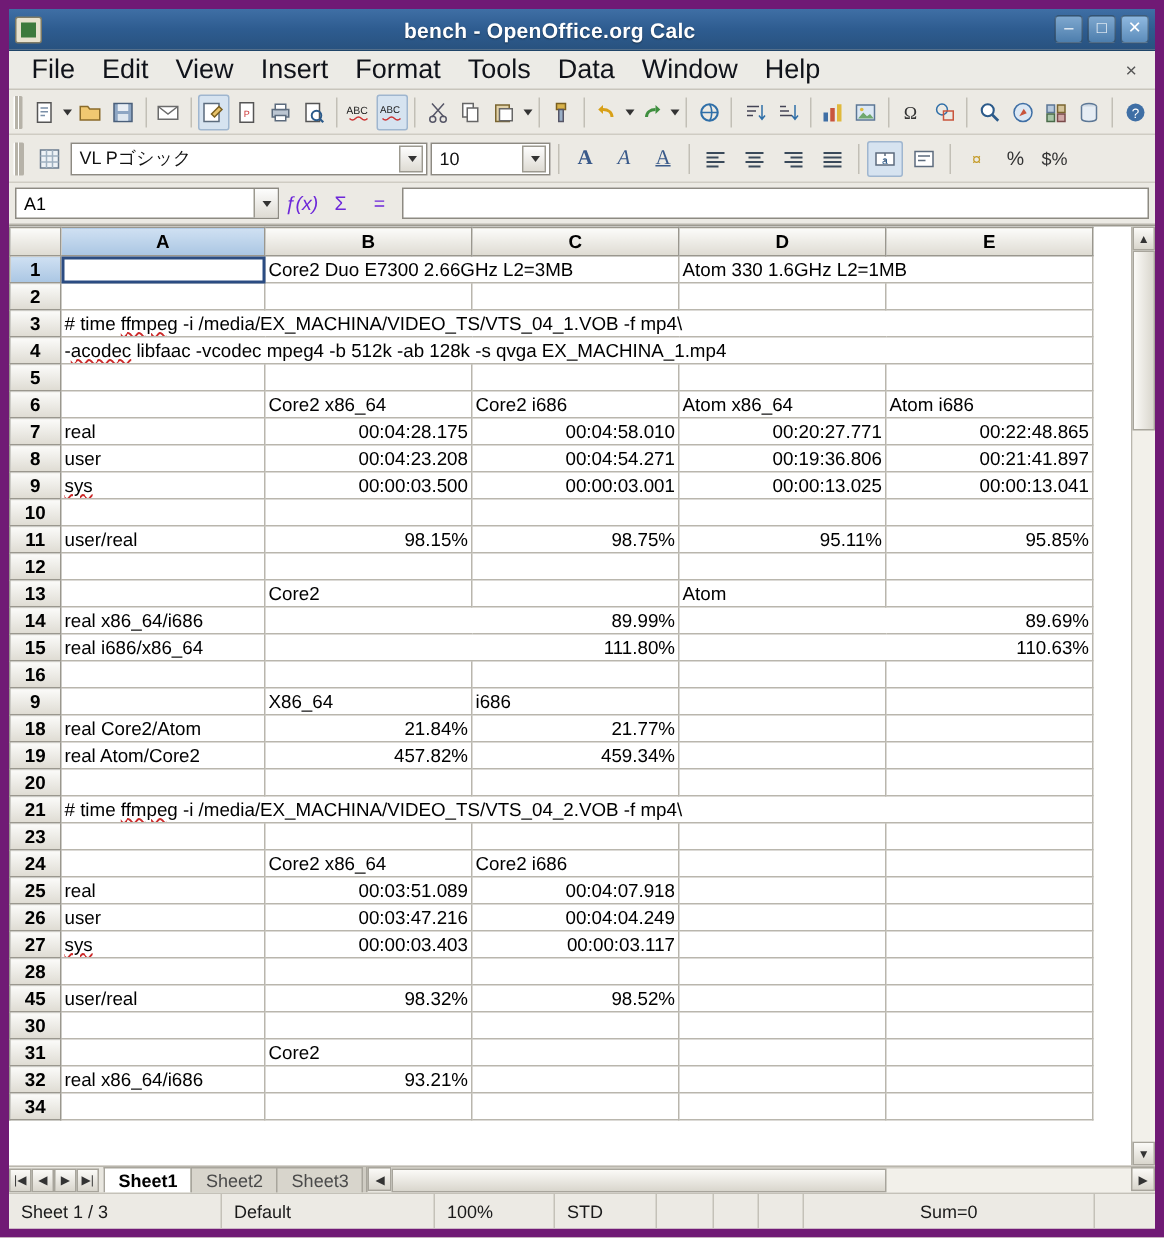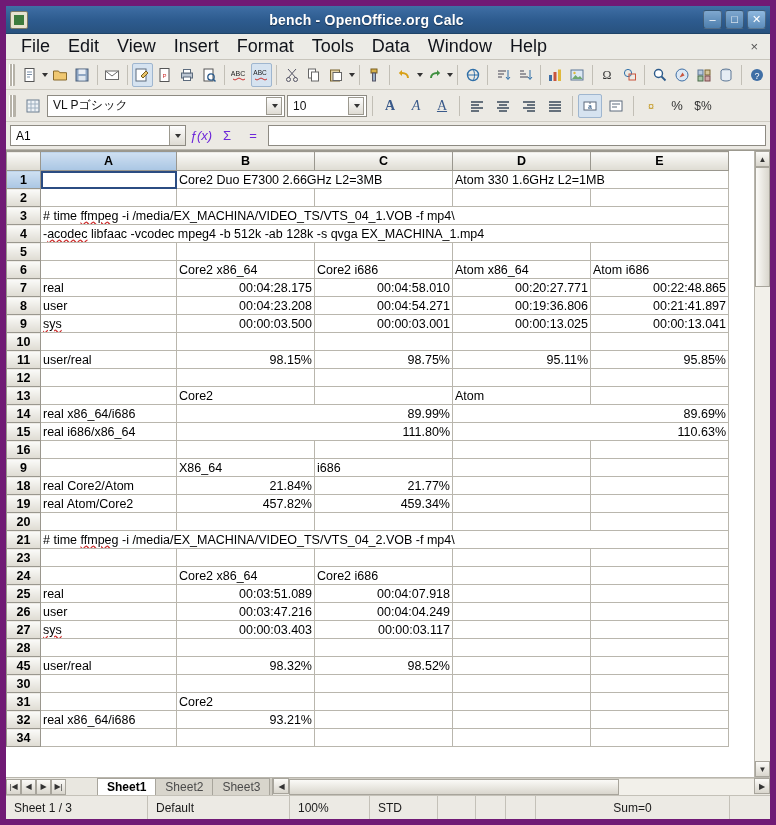--- a/index.html
+++ b/index.html
@@ -296,21 +296,20 @@
     border: 1px solid #a8a59c;
     border-bottom: none;
     margin-right: -1px;
     color: #4a4a4a;
     transform: skewX(-0deg);
   }
   .stab.active {
     background: #fff;
     font-weight: bold;
     color: #000;
-    margin-left: 28px;
   }
   .hsplit { width: 4px; background: #cfccc3; border-left: 1px solid #a8a59c; border-right:1px solid #a8a59c; }
   .hbar { flex: 1; display: flex; }
   .h-track { flex: 1; background: #f2f0ea; position: relative; border-top:1px solid #cfccc3; }
   .h-thumb {
     position: absolute; top: 0; bottom: 0; left: 0; width: 330px;
     background: linear-gradient(to bottom,#fbfaf7,#d9d6cd);
     border: 1px solid #a8a59c;
   }
 

